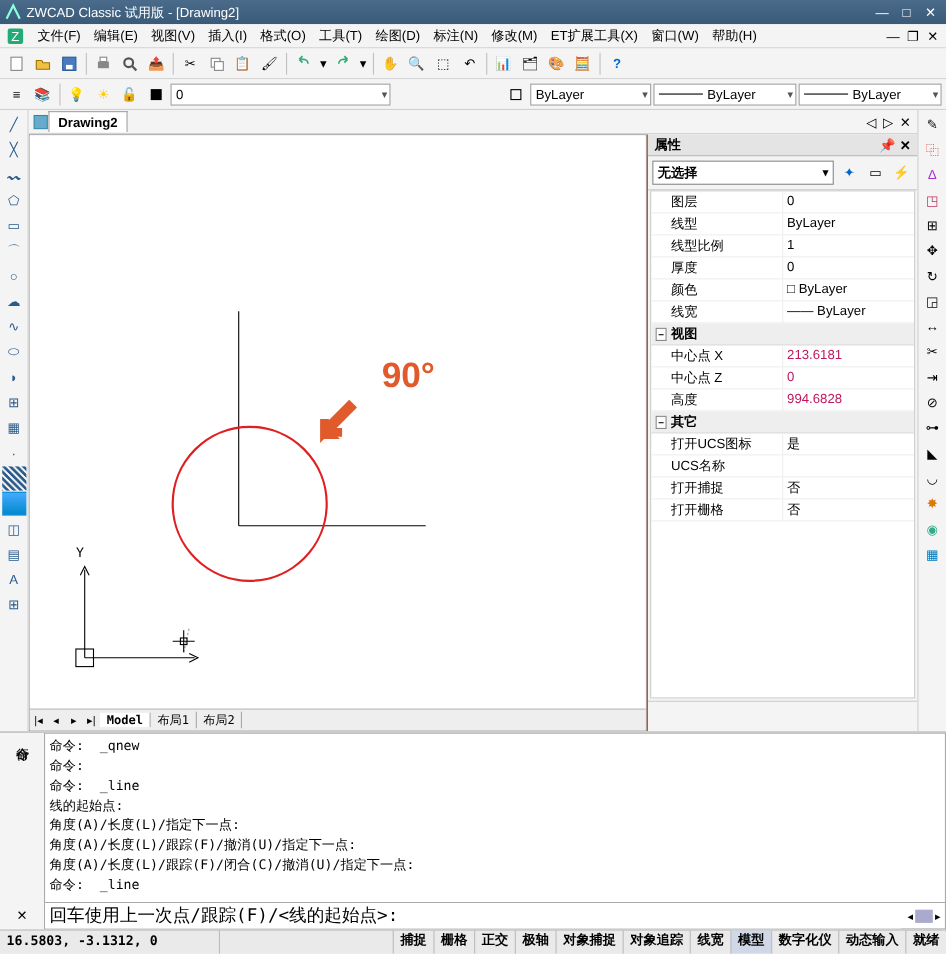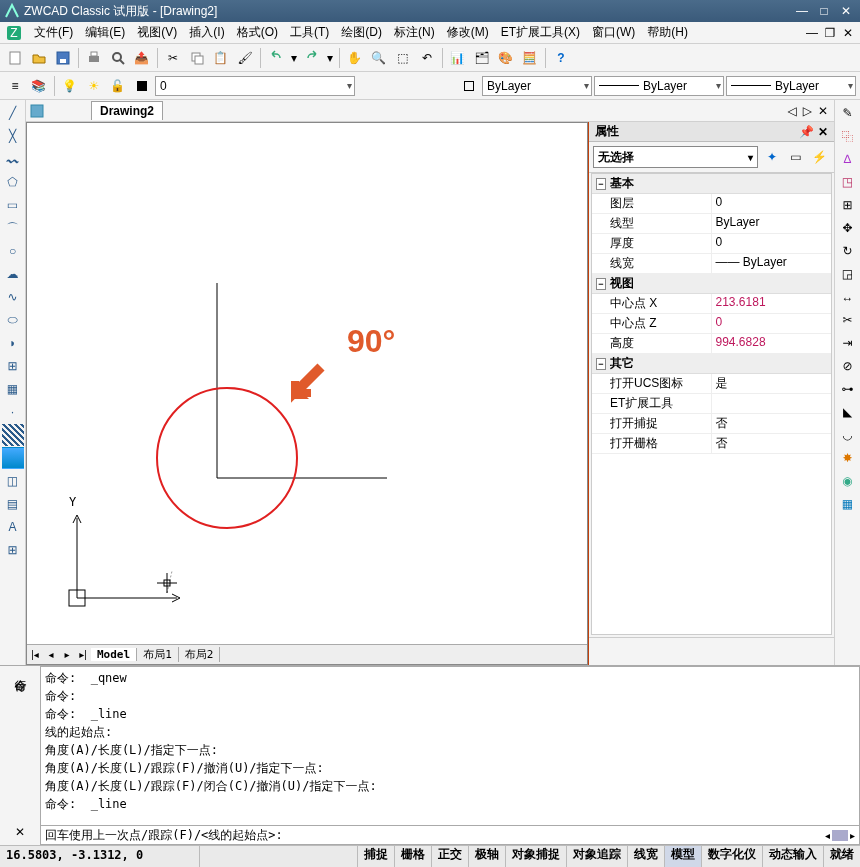--- a/index.html
+++ b/index.html
@@ -21,21 +21,21 @@
 .tb-sep { width: 1px; height: 20px; background: #c0c0c0; margin: 0 2px; }
 .tb-combo { height: 20px; border: 1px solid #a0a0a0; background: #fff; padding: 0 14px 0 4px; position: relative; min-width: 60px; display: flex; align-items: center; }
 .tb-combo::after { content: "▾"; position: absolute; right: 2px; font-size: 10px; color: #555; }
 
 .main-area { flex: 1; display: flex; overflow: hidden; }
 .left-tools { width: 26px; background: #f4f4f4; border-right: 1px solid #d0d0d0; display: flex; flex-direction: column; align-items: center; padding: 2px 0; gap: 1px; }
 .left-tools .tool { width: 22px; height: 22px; display: flex; align-items: center; justify-content: center; cursor: pointer; border: 1px solid transparent; color: #2a5a8a; }
 
 .center-col { flex: 1; display: flex; flex-direction: column; overflow: hidden; }
 .doc-tab-row { height: 22px; display: flex; align-items: center; background: #f4f4f4; border-bottom: 1px solid #d0d0d0; padding: 0 4px; }
-.doc-tab { background: #fff; border: 1px solid #a0a0a0; border-bottom: none; padding: 2px 8px; display: flex; align-items: center; gap: 4px; font-weight: bold; margin-left: 47px; }
+.doc-tab { background: #fff; border: 1px solid #a0a0a0; border-bottom: none; padding: 2px 8px; display: flex; align-items: center; gap: 4px; font-weight: bold; }
 .doc-nav { margin-left: auto; display: flex; gap: 2px; font-size: 10px; }
 .doc-nav span { cursor: pointer; padding: 0 2px; }
 
 .drawing-and-props { flex: 1; display: flex; overflow: hidden; }
 .drawing-wrap { flex: 1; display: flex; flex-direction: column; border: 1px solid #888; background: #fff; }
 .canvas { flex: 1; position: relative; background: #fff; overflow: hidden; }
 .layout-tabs { height: 20px; display: flex; align-items: center; background: #eee; border-top: 1px solid #aaa; }
 .layout-nav { display: flex; }
 .layout-nav span { width: 16px; text-align: center; cursor: pointer; font-size: 10px; }
 .layout-tab { padding: 0 6px; border-right: 1px solid #aaa; cursor: pointer; font-family: monospace; font-size: 11px; }
@@ -59,21 +59,21 @@
 
 .right-tools { width: 26px; background: #f4f4f4; border-left: 1px solid #d0d0d0; display: flex; flex-direction: column; align-items: center; padding: 2px 0; gap: 1px; }
 .right-tools .tool { width: 22px; height: 22px; display: flex; align-items: center; justify-content: center; cursor: pointer; border: 1px solid transparent; }
 
 .cmd-area { height: 180px; background: #f4f4f4; border-top: 1px solid #aaa; display: flex; }
 .cmd-left { width: 40px; display: flex; flex-direction: column; align-items: center; justify-content: flex-start; padding-top: 4px; gap: 4px; font-size: 11px; }
 .cmd-left .close-x { cursor: pointer; margin-top: auto; margin-bottom: 6px; }
 .cmd-body { flex: 1; display: flex; flex-direction: column; }
 .cmd-log { flex: 1; background: #fff; border: 1px solid #aaa; font-family: monospace; font-size: 12px; padding: 2px 4px; overflow: auto; white-space: pre-wrap; line-height: 1.5; }
 .cmd-input-row { display: flex; align-items: center; background: #fff; border: 1px solid #aaa; border-top: none; }
-.cmd-input { flex: 1; border: none; outline: none; font-family: monospace; font-size: 12px; padding: 2px 4px; }
+.cmd-input { flex: 1; border: none; outline: none; font-family: monospace; font-size: 16px; padding: 2px 4px; }
 .cmd-scroll { width: 40px; display: flex; justify-content: flex-end; gap: 2px; padding: 0 4px; }
 .cmd-scroll span { font-size:10px; cursor:pointer; }
 
 .statusbar { height: 22px; background: #eaeaea; border-top: 1px solid #bbb; display: flex; align-items: stretch; font-size: 12px; font-weight: bold; }
 .status-coords { width: 200px; padding: 2px 6px; border-right: 1px solid #bbb; font-family: monospace; }
 .status-toggles { margin-left: auto; display: flex; }
 .status-toggle { padding: 0 6px; border-left: 1px solid #bbb; cursor: pointer; }
 .status-toggle.active { background: #d0d8e8; }
 
 
@@ -318,34 +318,41 @@
         </div>
         <div class="props-toprow">
           <div class="props-select">
               <span>无选择</span>
             </div>
           <span class="props-tool" style="color:#06c">✦</span>
           <span class="props-tool">▭</span>
           <span class="props-tool" style="color:#d80">⚡</span>
         </div>
         <div class="props-grid" id="props-grid">
-            <div class="pg-section"><span class="toggle">−</span>基本</div>
             <div class="pg-row">
               <div class="pg-key">图层</div>
               <div class="pg-val">0</div>
             </div>
             <div class="pg-row">
               <div class="pg-key">线型</div>
               <div class="pg-val">ByLayer</div>
             </div>
             <div class="pg-row">
+              <div class="pg-key">线型比例</div>
+              <div class="pg-val">1</div>
+            </div>
+            <div class="pg-row">
               <div class="pg-key">厚度</div>
               <div class="pg-val">0</div>
             </div>
             <div class="pg-row">
+              <div class="pg-key">颜色</div>
+              <div class="pg-val">□ ByLayer</div>
+            </div>
+            <div class="pg-row">
               <div class="pg-key">线宽</div>
               <div class="pg-val">—— ByLayer</div>
             </div>
             <div class="pg-section"><span class="toggle">−</span>视图</div>
             <div class="pg-row">
               <div class="pg-key">中心点 X</div>
               <div class="pg-val ro">213.6181</div>
             </div>
             <div class="pg-row">
               <div class="pg-key">中心点 Z</div>
@@ -354,21 +361,21 @@
             <div class="pg-row">
               <div class="pg-key">高度</div>
               <div class="pg-val ro">994.6828</div>
             </div>
             <div class="pg-section"><span class="toggle">−</span>其它</div>
             <div class="pg-row">
               <div class="pg-key">打开UCS图标</div>
               <div class="pg-val">是</div>
             </div>
             <div class="pg-row">
-              <div class="pg-key">ET扩展工具</div>
+              <div class="pg-key">UCS名称</div>
               <div class="pg-val"></div>
             </div>
             <div class="pg-row">
               <div class="pg-key">打开捕捉</div>
               <div class="pg-val">否</div>
             </div>
             <div class="pg-row">
               <div class="pg-key">打开栅格</div>
               <div class="pg-val">否</div>
             </div>

